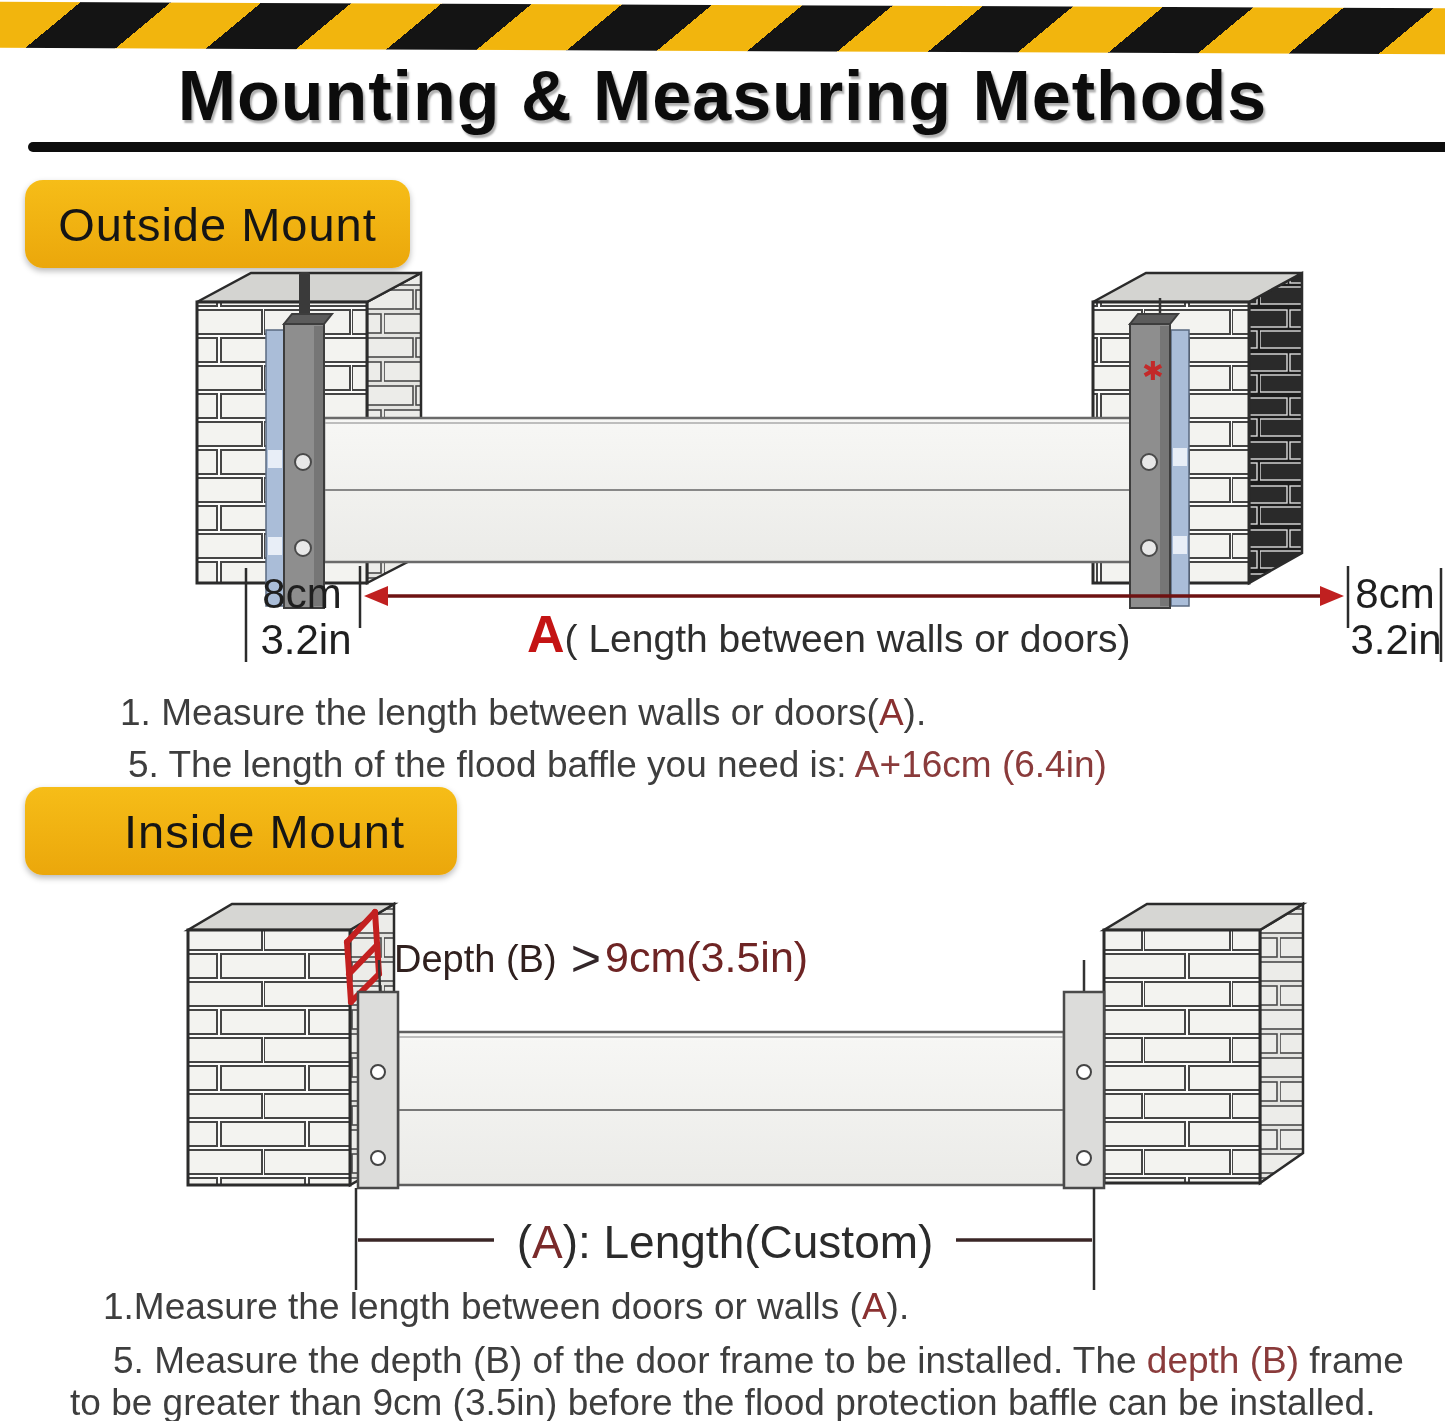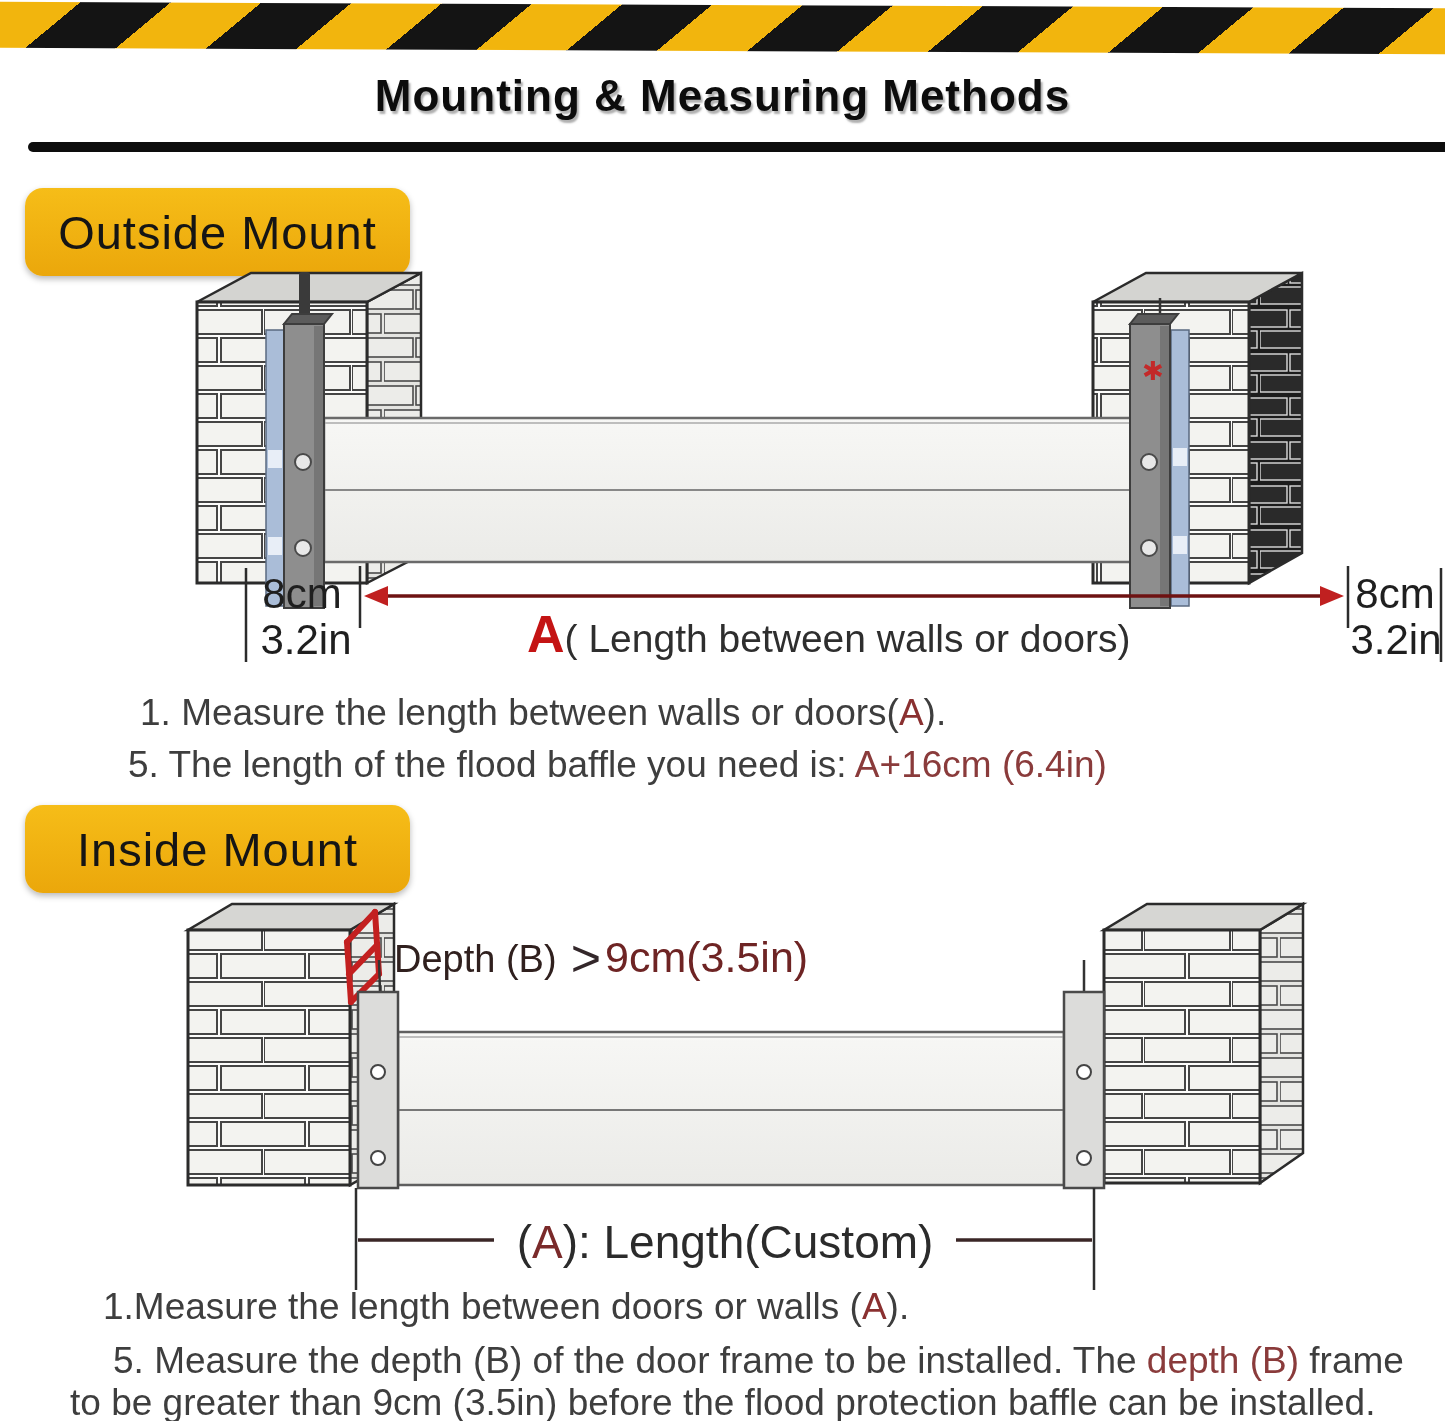--- a/index.html
+++ b/index.html
@@ -9,56 +9,56 @@
   }
   
   .hazard {
     position:absolute; left:-10px; top:5px; width:1465px; height:46px;
     background:repeating-linear-gradient(140deg,#f2b50d 0 58px,#141414 58px 116px);
     transform:rotate(0.25deg);
   }
   .title {
     position:absolute; left:0; top:51px; width:1445px; height:90px;
     display:flex; align-items:center; justify-content:center;
-    font-size:44px; font-weight:bold; color:#0c0c0c; letter-spacing:1px;
+    font-size:70px; font-weight:bold; color:#0c0c0c; letter-spacing:1px;
     text-shadow:2px 3px 2px rgba(110,110,110,0.55), 0 0 1px #ffffff;
     white-space:nowrap;
   }
   .header-bar {
     position:absolute; left:28px; top:142px; width:1417px; height:10px;
     background:#0d0d0d; border-radius:6px 0 0 6px;
   }
   
   .badge {
     position:absolute; left:25px; width:385px; height:88px;
     background:linear-gradient(180deg,#f6bd18,#eba70b);
     border-radius:18px; box-shadow:0 3px 6px rgba(0,0,0,0.28);
     display:flex; align-items:center; justify-content:center;
     font-size:47px; color:#151515; letter-spacing:1px; white-space:nowrap;
   }
-  .badge.outside { top:188px;text-align:center; }
-  .badge.inside  { top:805px; }
+  .badge.outside { top:180px;text-align:center; }
+  .badge.inside  { top:787px;padding-left:47px; }
   
   svg.diagram { position:absolute; left:0; display:block; }
   #diagram-outside { top:270px; }
   #diagram-inside  { top:898px; }
   .dim-text  { font-family:"Liberation Sans",sans-serif; font-size:42px; fill:#1f1f1f; }
   .arrow-a   { font-family:"Liberation Sans",sans-serif; font-size:52px; font-weight:bold; fill:#c41414; }
   .arrow-rest{ font-family:"Liberation Sans",sans-serif; font-size:39px; fill:#2e2e2e; }
   .depth-lbl { font-family:"Liberation Sans",sans-serif; font-size:38px; fill:#30201e; }
   .depth-gt  { font-family:"Liberation Sans",sans-serif; font-size:52px; fill:#33272a; }
   .depth-val { font-family:"Liberation Sans",sans-serif; font-size:43px; fill:#6e2424; }
   .len-dark  { font-family:"Liberation Sans",sans-serif; font-size:46px; fill:#2b2b2b; }
   .len-a     { font-family:"Liberation Sans",sans-serif; font-size:46px; fill:#7a2a2a; }
   .star      { font-family:"Liberation Sans",sans-serif; font-size:26px; fill:#c32a2a; }
   
   .steps p { position:absolute; margin:0; font-size:37px; color:#3e3e3e; white-space:nowrap; }
   .em-maroon { color:#8a3b3b;margin-top:41px; }
   .em-a      { color:#8a3030; }
-  #o-step1 { left:140px; top:692px; }
+  #o-step1 { left:120px; top:692px; }
   #o-step2 { left:128px; top:744px; }
   #i-step1 { left:103px; top:1286px;text-align:right; }
   #i-step2 { left:113px; top:1340px; }
   #i-step3 { left:70px;  top:1382px; }
 </style>
 </head>
 <body>
 
 <div class="page">
 

